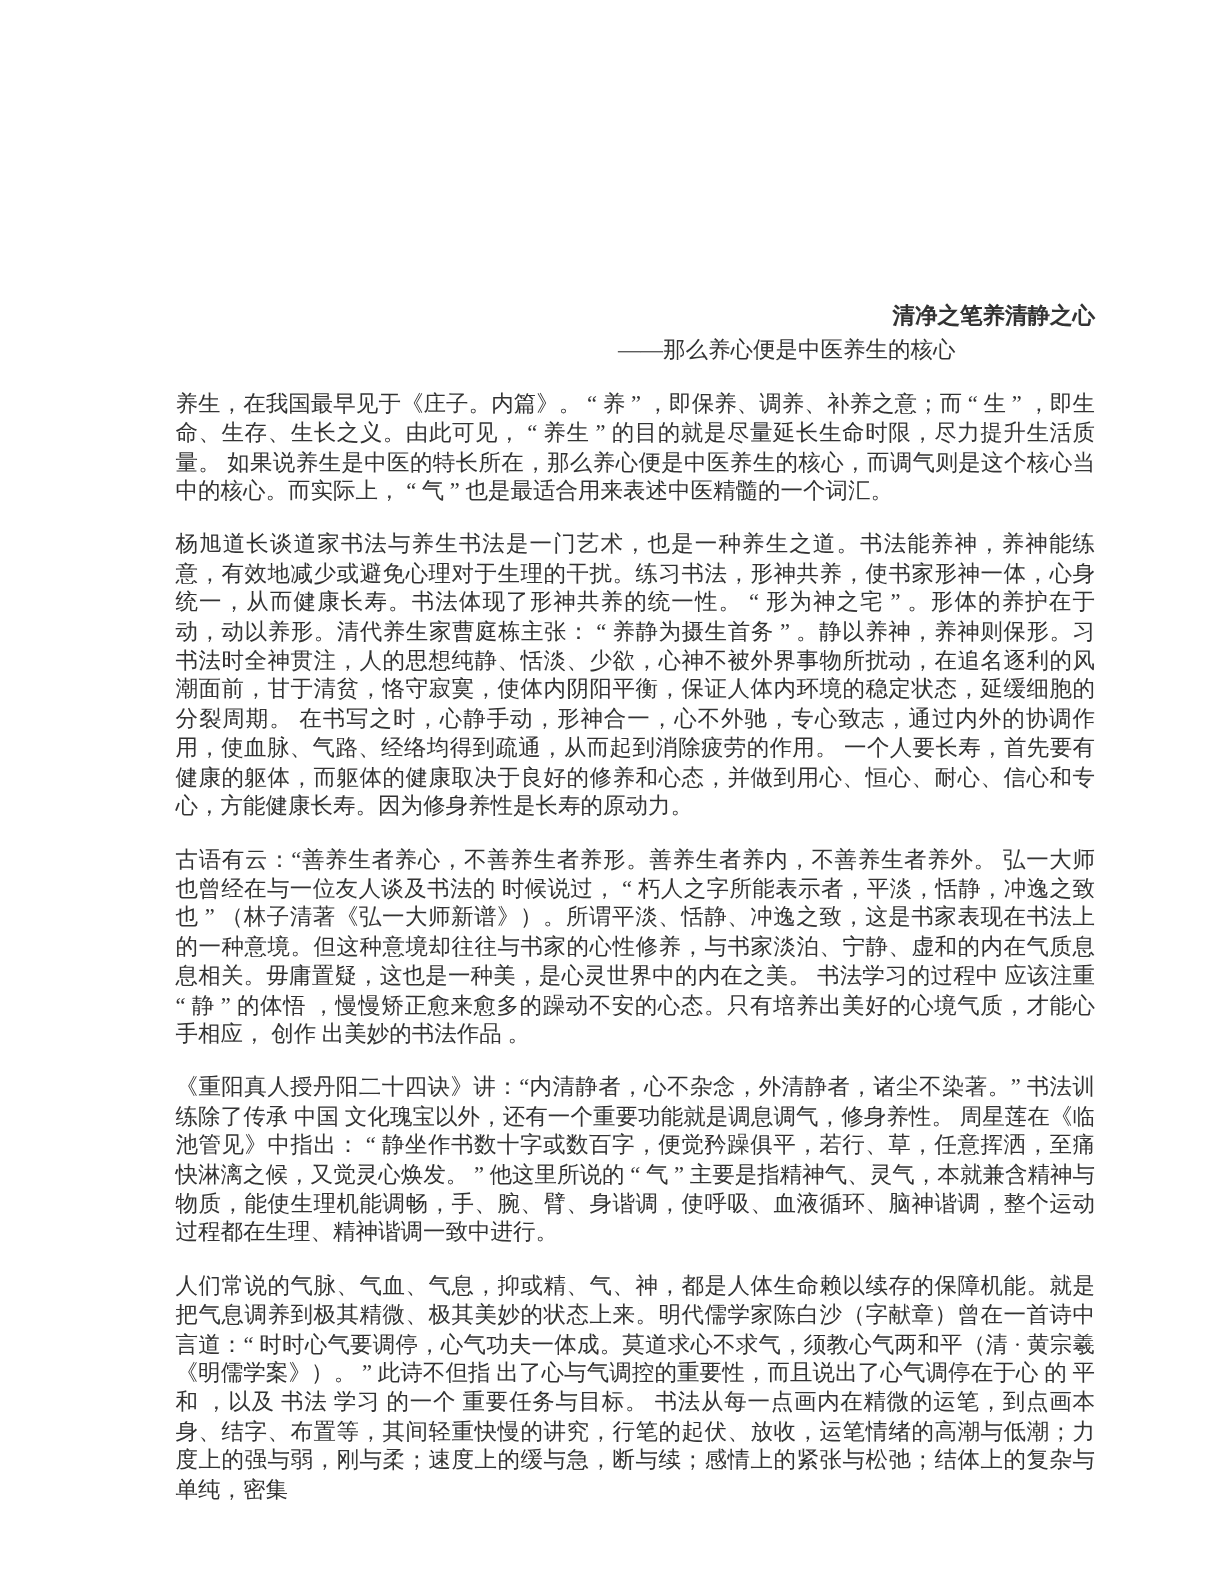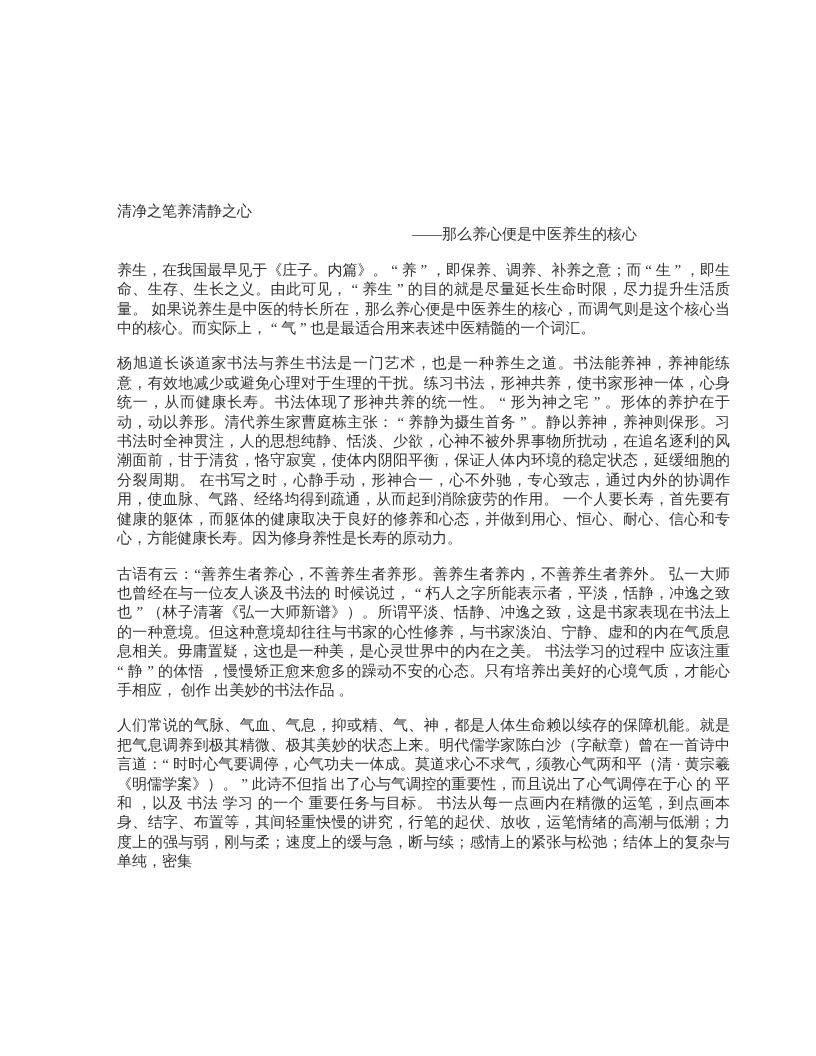--- a/index.html
+++ b/index.html
@@ -18,23 +18,23 @@
   }
   .content {
     position: absolute;
     left: 117px;
     top: 202px;
     width: 613px;
   }
   .doc-title {
     font-size: 15px;
     line-height: 19.4px;
-    font-weight: normal;
+    font-weight: bold;
     margin: 0 0 4px 0;
-    text-align: left;
+    text-align: right;
     white-space: pre-wrap;
   }
   .doc-subtitle {
     font-size: 15px;
     line-height: 19.4px;
     margin: 0 0 15px 295px;
     white-space: pre-wrap;
   }
   .body-para {
     font-size: 15px;
@@ -53,15 +53,16 @@
 </head>
 <body>
 
 <div class="page">
   <div class="content">
     <p class="doc-title">清净之笔养清静之心</p>
     <p class="doc-subtitle">——那么养心便是中医养生的核心</p>
     <p class="body-para">养生，在我国最早见于《庄子。内篇》。 “ 养 ” ，即保养、调养、补养之意；而 “ 生 ” ，即生命、生存、生长之义。由此可见， “ 养生 ” 的目的就是尽量延长生命时限，尽力提升生活质量。 如果说养生是中医的特长所在，那么养心便是中医养生的核心，而调气则是这个核心当中的核心。而实际上， “ 气 ” 也是最适合用来表述中医精髓的一个词汇。</p>
     <p class="body-para">杨旭道长谈道家书法与养生书法是一门艺术，也是一种养生之道。书法能养神，养神能练意，有效地减少或避免心理对于生理的干扰。练习书法，形神共养，使书家形神一体，心身统一，从而健康长寿。书法体现了形神共养的统一性。 “ 形为神之宅 ” 。形体的养护在于动，动以养形。清代养生家曹庭栋主张： “ 养静为摄生首务 ” 。静以养神，养神则保形。习书法时全神贯注，人的思想纯静、恬淡、少欲，心神不被外界事物所扰动，在追名逐利的风潮面前，甘于清贫，恪守寂寞，使体内阴阳平衡，保证人体内环境的稳定状态，延缓细胞的分裂周期。 在书写之时，心静手动，形神合一，心不外驰，专心致志，通过内外的协调作用，使血脉、气路、经络均得到疏通，从而起到消除疲劳的作用。 一个人要长寿，首先要有健康的躯体，而躯体的健康取决于良好的修养和心态，并做到用心、恒心、耐心、信心和专心，方能健康长寿。因为修身养性是长寿的原动力。</p>
     <p class="body-para">古语有云：“善养生者养心，不善养生者养形。善养生者养内，不善养生者养外。 弘一大师 也曾经在与一位友人谈及书法的 时候说过， “ 朽人之字所能表示者，平淡，恬静，冲逸之致也 ” （林子清著《弘一大师新谱》）。所谓平淡、恬静、冲逸之致，这是书家表现在书法上的一种意境。但这种意境却往往与书家的心性修养，与书家淡泊、宁静、虚和的内在气质息息相关。毋庸置疑，这也是一种美，是心灵世界中的内在之美。 书法学习的过程中 应该注重 “ 静 ” 的体悟 ，慢慢矫正愈来愈多的躁动不安的心态。只有培养出美好的心境气质，才能心手相应， 创作 出美妙的书法作品 。</p>
+    <p class="body-para">《重阳真人授丹阳二十四诀》讲：“内清静者，心不杂念，外清静者，诸尘不染著。” 书法训练除了传承 中国 文化瑰宝以外，还有一个重要功能就是调息调气，修身养性。 周星莲在《临池管见》中指出： “ 静坐作书数十字或数百字，便觉矜躁俱平，若行、草，任意挥洒，至痛快淋漓之候，又觉灵心焕发。 ” 他这里所说的 “ 气 ” 主要是指精神气、灵气，本就兼含精神与物质，能使生理机能调畅，手、腕、臂、身谐调，使呼吸、血液循环、脑神谐调，整个运动过程都在生理、精神谐调一致中进行。</p>
     <p class="body-para">人们常说的气脉、气血、气息，抑或精、气、神，都是人体生命赖以续存的保障机能。就是把气息调养到极其精微、极其美妙的状态上来。明代儒学家陈白沙（字献章）曾在一首诗中言道：“ 时时心气要调停，心气功夫一体成。莫道求心不求气，须教心气两和平（清 · 黄宗羲《明儒学案》）。 ” 此诗不但指 出了心与气调控的重要性，而且说出了心气调停在于心 的 平和 ，以及 书法 学习 的一个 重要任务与目标。 书法从每一点画内在精微的运笔，到点画本身、结字、布置等，其间轻重快慢的讲究，行笔的起伏、放收，运笔情绪的高潮与低潮；力度上的强与弱，刚与柔；速度上的缓与急，断与续；感情上的紧张与松弛；结体上的复杂与单纯，密集</p>
   </div>
 </div>
 
 </body></html>

